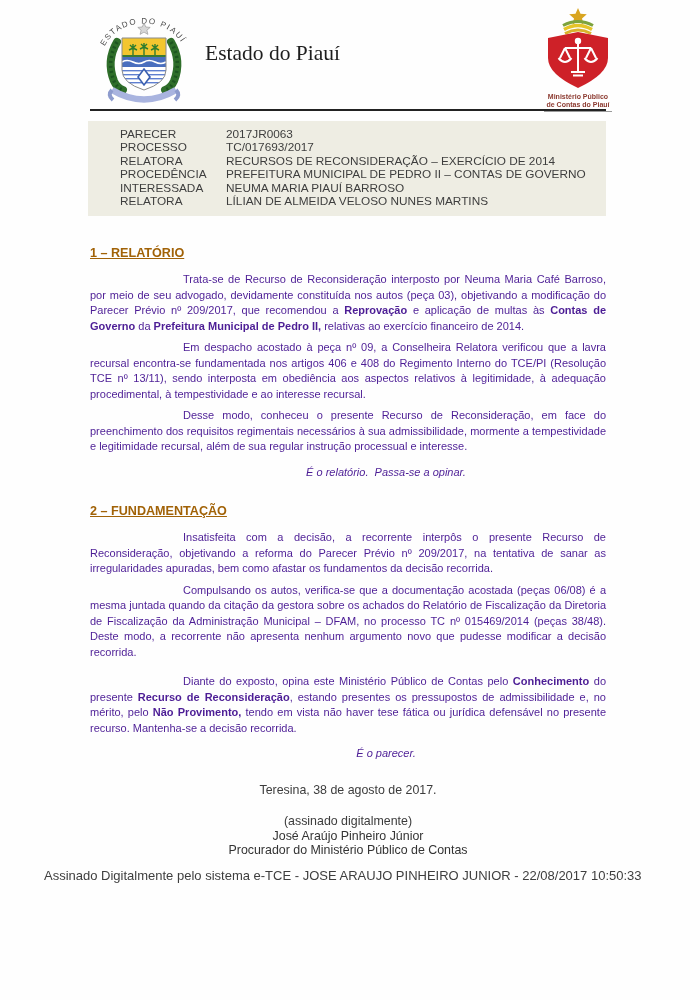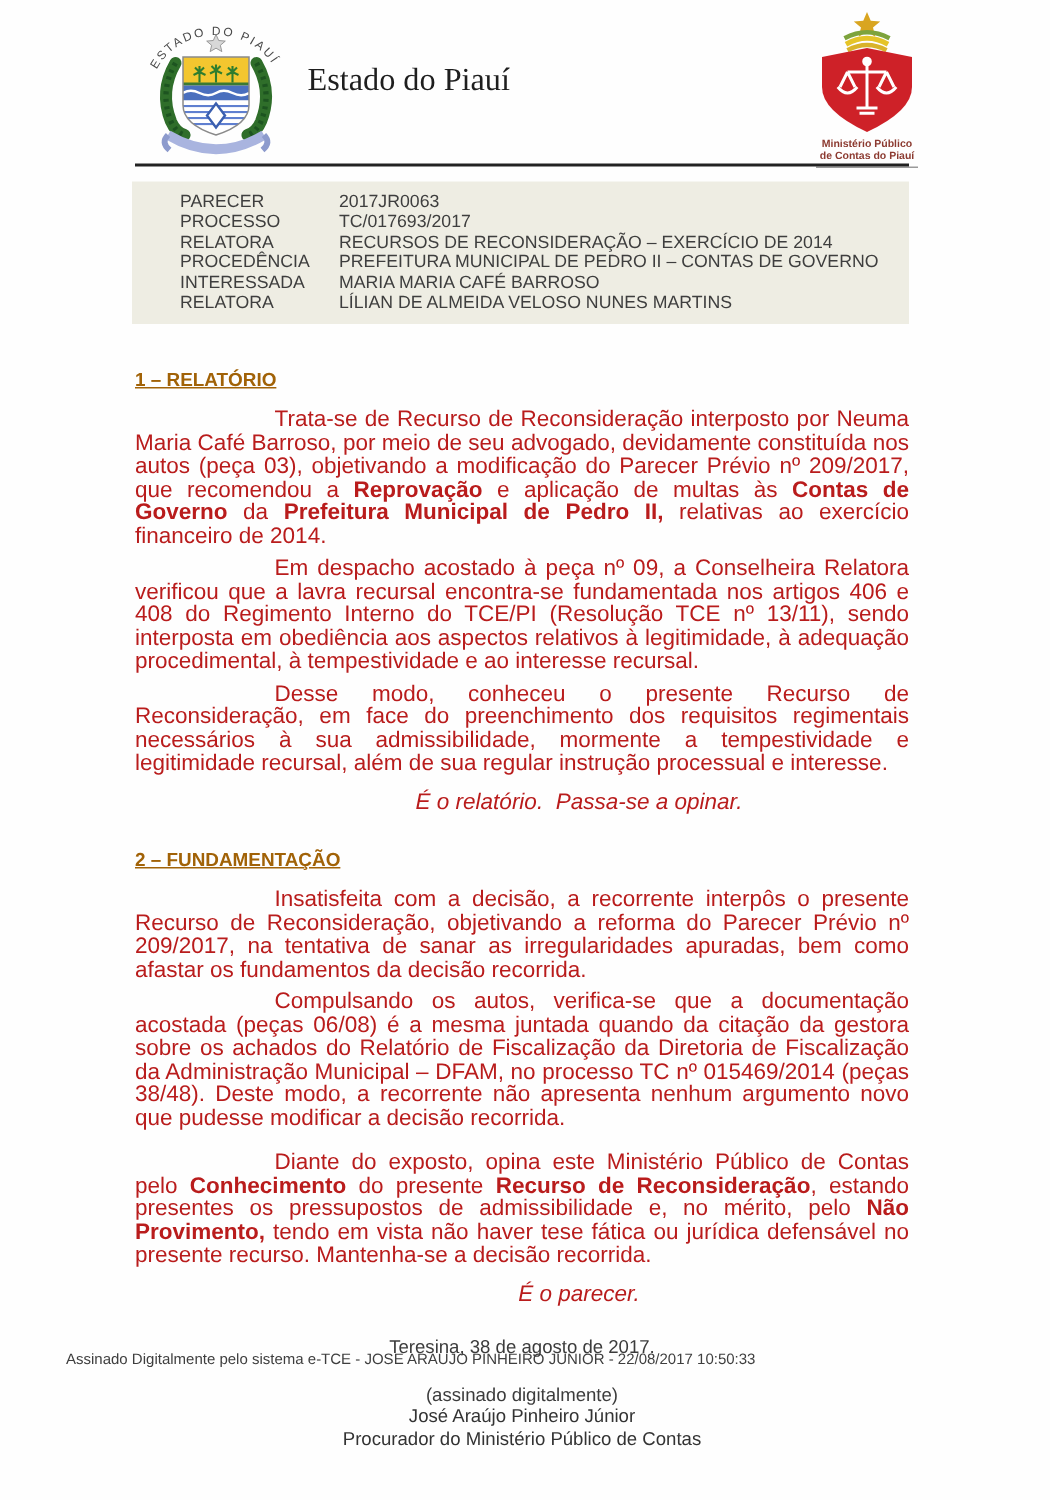--- a/index.html
+++ b/index.html
@@ -34,30 +34,30 @@
   .meta-value { flex:1; }
   
   .docbody { position:absolute; left:90px; top:246px; width:516px; }
   .sec-heading {
     font-size:12.6px; line-height:15px; font-weight:bold; text-decoration:underline;
     color:#a16207; margin:0 0 11px;
   }
   .sec.s2 { margin-top:24px; }
   .sec.s3 { margin-top:14px; }
   .para {
-    font-size:15px; line-height:15.5px; text-align:justify;
-    text-indent:93px; margin:0 0 6px; color:#b91c1c;
+    font-size:11px; line-height:15.5px; text-align:justify;
+    text-indent:93px; margin:0 0 6px; color:#4c1d95;
   }
   .para .b { font-weight:bold; }
   .para.closing { text-align:center; text-indent:76px; margin:10px 0 0;font-style:italic; }
   .dateline { text-align:center; font-size:12.4px; line-height:15.5px; margin-top:21px; }
   .sigblock { text-align:center; margin-top:16px; font-size:12.4px; line-height:14.5px; }
   .sig-digital { }
   .sig-name, .sig-title { font-weight:normal; color:#333; }
-  .stamp { position:absolute; left:44px; top:901px; font-size:10px; line-height:12px; color:#3e3e3e; }
+  .stamp { position:absolute; left:44px; top:870px; font-size:13px; line-height:12px; color:#3e3e3e; }
 </style>
 </head>
 <body>
 
 <div class="page">
 
   <div class="coat">
     <svg width="104" height="94" viewBox="0 0 104 94" aria-hidden="true">
       <defs>
         <path id="arcpath" d="M11 40 A43 38 0 0 1 93 40"></path>
@@ -140,21 +140,21 @@
       <div class="meta-row">
         <span class="meta-label">RELATORA</span>
         <span class="meta-value">RECURSOS DE RECONSIDERAÇÃO – EXERCÍCIO DE 2014</span>
       </div>
       <div class="meta-row">
         <span class="meta-label">PROCEDÊNCIA</span>
         <span class="meta-value">PREFEITURA MUNICIPAL DE PEDRO II – CONTAS DE GOVERNO</span>
       </div>
       <div class="meta-row">
         <span class="meta-label">INTERESSADA</span>
-        <span class="meta-value">MARIA MARIA CAFÉ BARROSO</span>
+        <span class="meta-value">NEUMA MARIA PIAUÍ BARROSO</span>
       </div>
       <div class="meta-row">
         <span class="meta-label">RELATORA</span>
         <span class="meta-value">LÍLIAN DE ALMEIDA VELOSO NUNES MARTINS</span>
       </div>
     </div>
 
   <div class="docbody">
     <div>
         <section class="sec s1">

